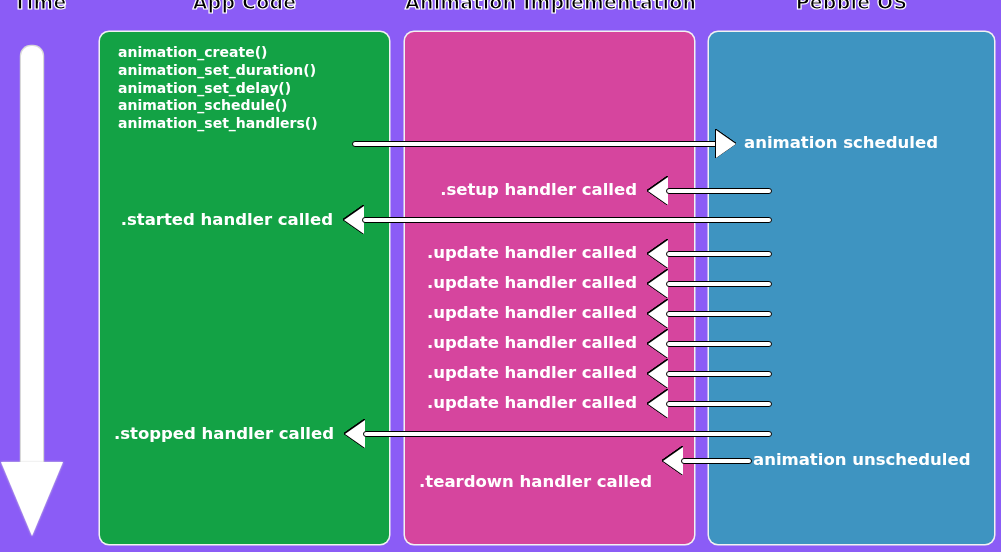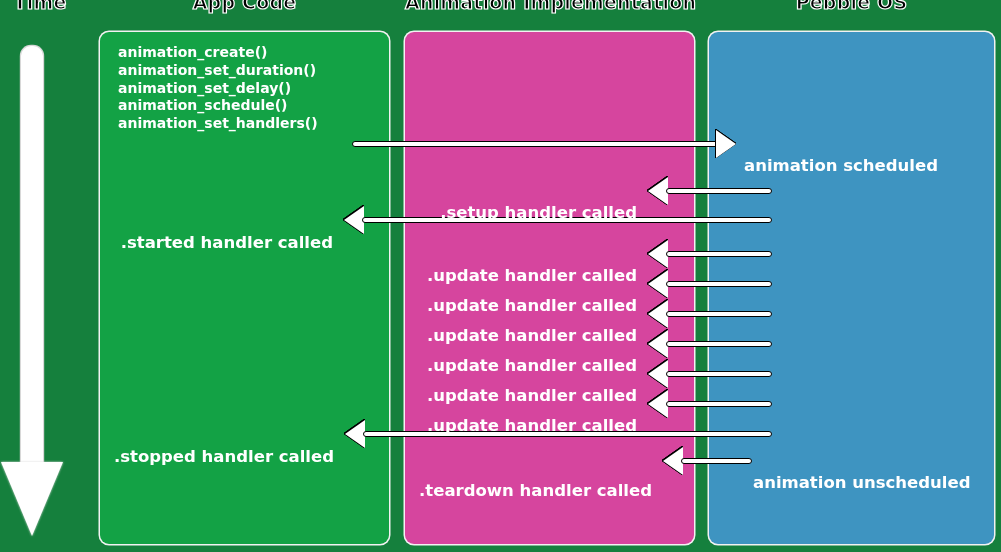--- a/index.html
+++ b/index.html
@@ -7,21 +7,21 @@
     padding: 0;
     background: #000000;
   }
   body {
     font-family: "DejaVu Sans", sans-serif;
   }
   #canvas {
     position: relative;
     width: 1001px;
     height: 552px;
-    background: #15803d;
+    background: #8b5cf6;
     overflow: hidden;
   }
 
   
   .col-header {
     position: absolute;
     top: -9px;
     font-family: "DejaVu Sans", sans-serif;
     font-weight: bold;
     font-size: 19px;
@@ -69,21 +69,20 @@
 
   
   .lane-text {
     position: absolute;
     font-family: "DejaVu Sans", sans-serif;
     font-weight: bold;
     font-size: 16.5px;
     color: #ffffff;
     white-space: nowrap;
     line-height: 1.18;
-    margin-top: 23px;
   }
   .lane-text.right-align {
     text-align: right;
   }
 
   .code-block {
     position: absolute;
     left: 118px;
     top: 44px;
     font-family: "DejaVu Sans", sans-serif;
@@ -214,17 +213,17 @@
 
   <div class="lane-text right-align" style="left:415px; top:243px; width:222px;">.update handler called</div>
   <div class="lane-text right-align" style="left:415px; top:273px; width:222px;">.update handler called</div>
   <div class="lane-text right-align" style="left:415px; top:303px; width:222px;">.update handler called</div>
   <div class="lane-text right-align" style="left:415px; top:333px; width:222px;">.update handler called</div>
   <div class="lane-text right-align" style="left:415px; top:363px; width:222px;">.update handler called</div>
   <div class="lane-text right-align" style="left:415px; top:393px; width:222px;">.update handler called</div>
 
   <div class="lane-text right-align" style="left:108px; top:424px; width:226px;">.stopped handler called</div>
 
-  <div class="lane-text right-align" style="left:408px; top:458px; width:244px;">.teardown handler called</div>
+  <div class="lane-text right-align" style="left:408px; top:472px; width:244px;">.teardown handler called</div>
 
   <div class="lane-text" style="left:753px; top:450px;">animation unscheduled</div>
 
 </div>
 
 </body></html>

